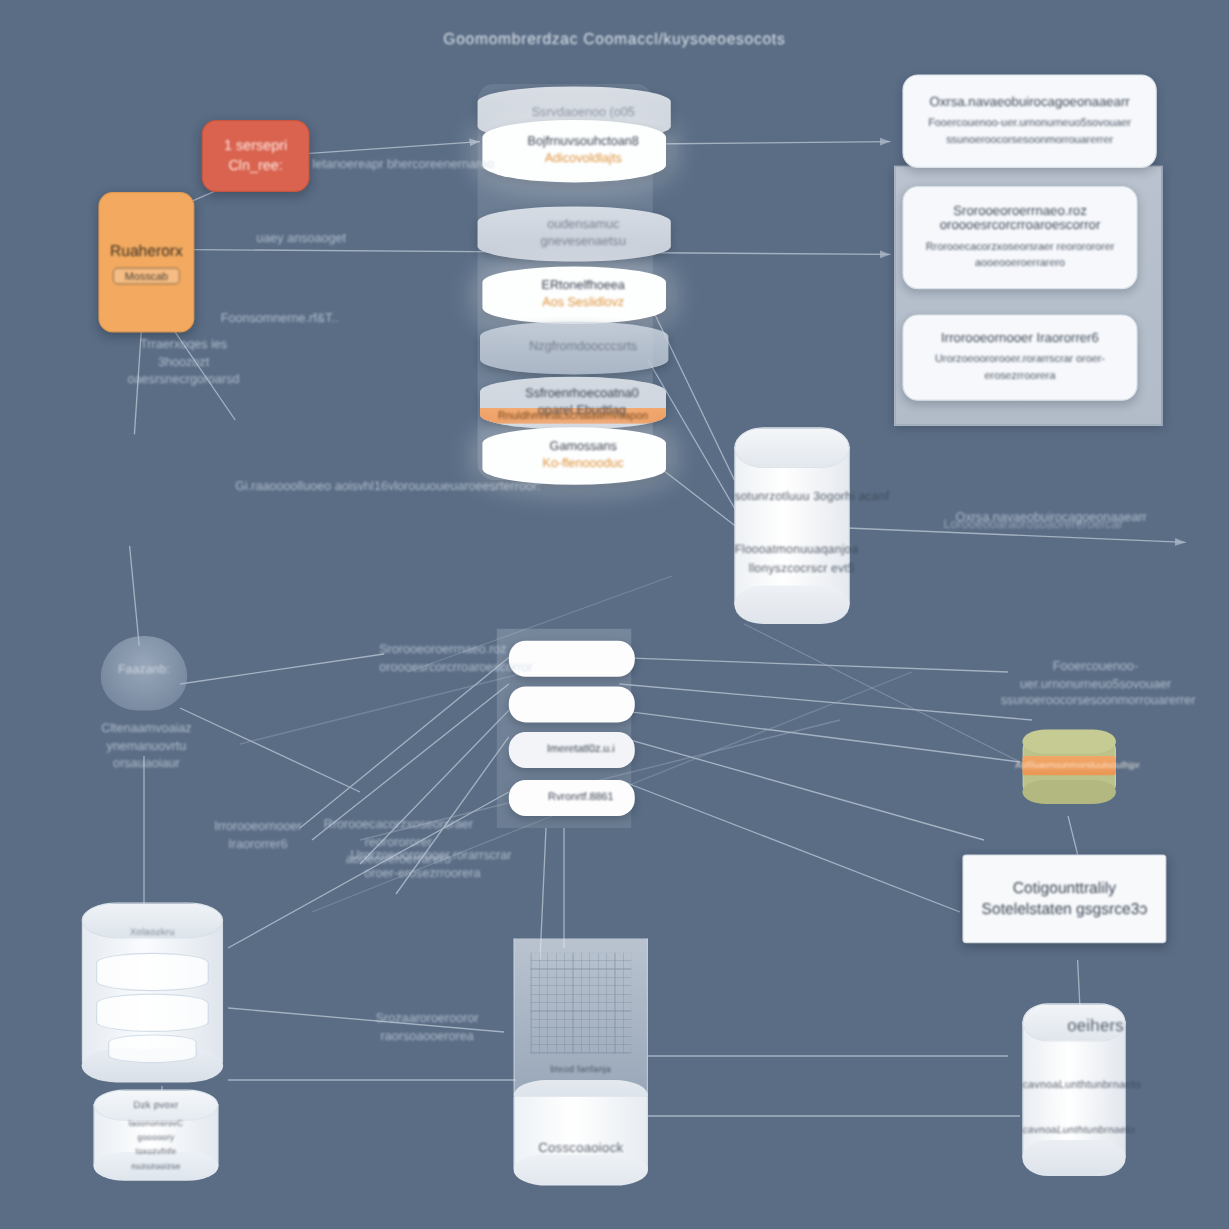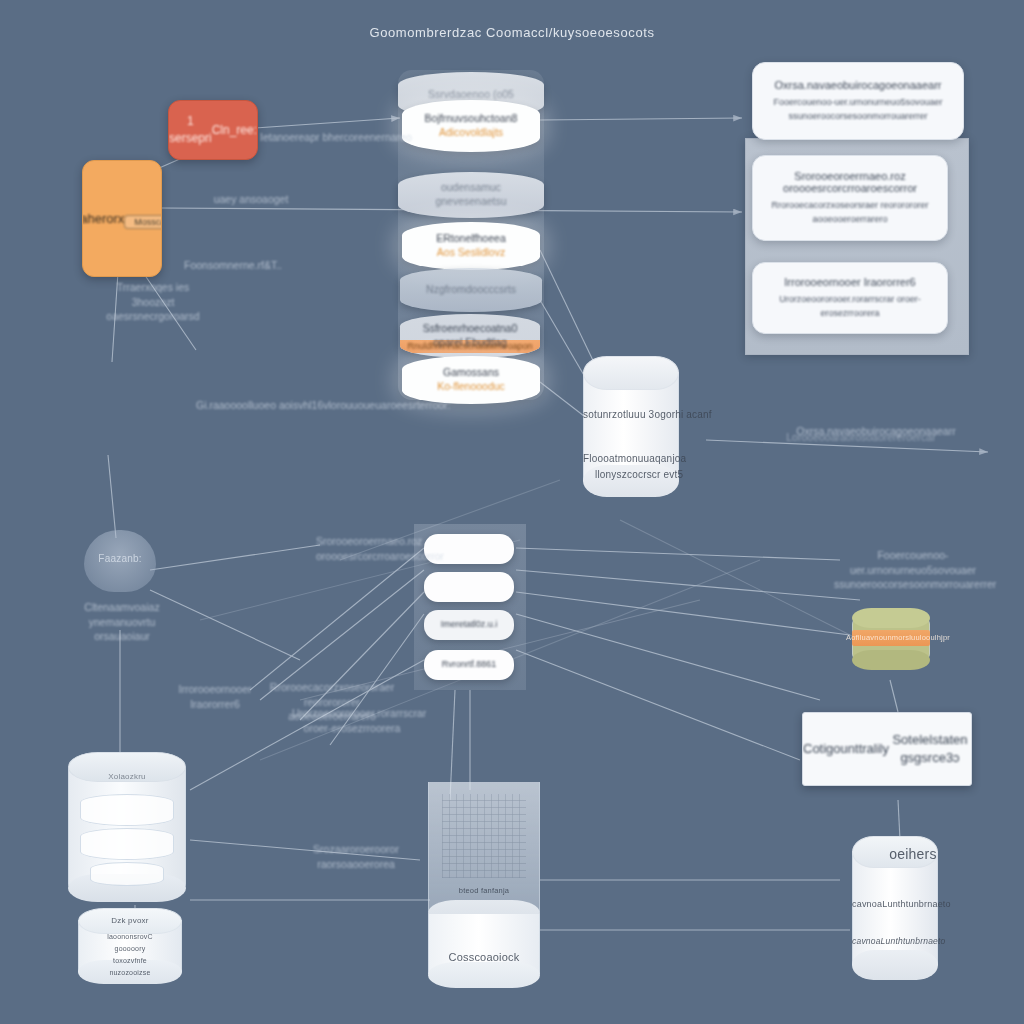--- a/index.html
+++ b/index.html
@@ -47,21 +47,21 @@
     font-size:13px;
     letter-spacing:.6px;
     filter:blur(0.7px);
     opacity:.9;
   }
 
   
   .node{
     position:absolute;
     border-radius:12px;
-    display:flex;flex-direction:row;
+    display:flex;flex-direction:column;
     align-items:center;justify-content:center;
     box-shadow:0 3px 9px rgba(20,28,40,.33);
     overflow:hidden;
   }
   .node .line{filter:blur(.8px);text-align:center;line-height:1.38;}
 
   .node-orange{background:#f3aa60;border:1px solid #e09a4f;}
   .node-orange .line{color:#3a3024;font-size:13px;}
   .node-red{background:#d9634f;border:1px solid #c6563f;}
   .node-red .line{color:#ffe9e2;font-size:12px;}
@@ -113,20 +113,21 @@
   }
 
   
   .disc{
     position:absolute;
     border-radius:50%/28%;
     box-shadow:0 3px 7px rgba(20,28,40,.25);
     display:flex;flex-direction:column;
     align-items:center;justify-content:center;
     overflow:hidden;
+    padding-left:15px;
   }
   .disc .l1{font-size:10.5px;filter:blur(.8px);color:#3e4755;text-align:center;line-height:1.3;}
   .disc .l2{font-size:10.5px;filter:blur(.8px);color:#e0973f;text-align:center;line-height:1.3;}
   .disc.dim .l1,.disc.dim .l2{color:#5d6878;opacity:.75;}
 
   .glow{box-shadow:0 0 22px 7px rgba(255,255,255,.30),0 3px 7px rgba(20,28,40,.25);}
 
   
   .band{
     position:absolute;left:0;right:0;height:13px;
@@ -292,21 +293,21 @@
   <div class="disc" style="left:424px;top:572px;width:90px;height:30px;background:#fdfdfe;border-radius:14px;">
     <div class="l1"></div>
   </div>
   <div class="disc" style="left:424px;top:610px;width:90px;height:30px;background:#f2f4f7;border-radius:14px;">
     <div class="l1" style="font-size:9px;">Imeretatl0z.u.i</div>
   </div>
   <div class="disc" style="left:424px;top:650px;width:90px;height:30px;background:#fdfdfe;border-radius:14px;">
     <div class="l1" style="font-size:9px;">Rvronrtf.8861</div>
   </div>
 
-  <div class="cyl" style="left:583px;top:356px;width:96px;height:141px;">
+  <div class="cyl" style="left:612px;top:356px;width:96px;height:164px;">
     <div class="body" style="top:16px;bottom:16px;background:linear-gradient(90deg,#eef1f5,#ffffff 42%,#e6eaf0);"></div>
     <div class="cap" style="top:0;height:32px;background:linear-gradient(180deg,#f4f6f9,#e3e8ee);border:1px solid #dfe4eb;"></div>
     <div class="cap" style="bottom:0;height:32px;background:linear-gradient(180deg,#eef1f5,#dfe4eb);"></div>
     <div class="ptext dark" style="position:absolute;left:0;right:0;top:52px;font-size:10px;">sotunrzotluuu 3ogorhi acanf</div>
     <div class="ptext dark" style="position:absolute;left:0;right:0;top:96px;font-size:10px;">Floooatmonuuaqanjoa</div>
     <div class="ptext dark" style="position:absolute;left:0;right:0;top:112px;font-size:10px;padding-left:12px;">llonyszcocrscr evt5</div>
   </div>
 
   <div class="cyl" style="left:852px;top:608px;width:78px;height:62px;">
     <div class="body" style="top:10px;bottom:10px;background:#bcc28a;border-radius:6px;"></div>

